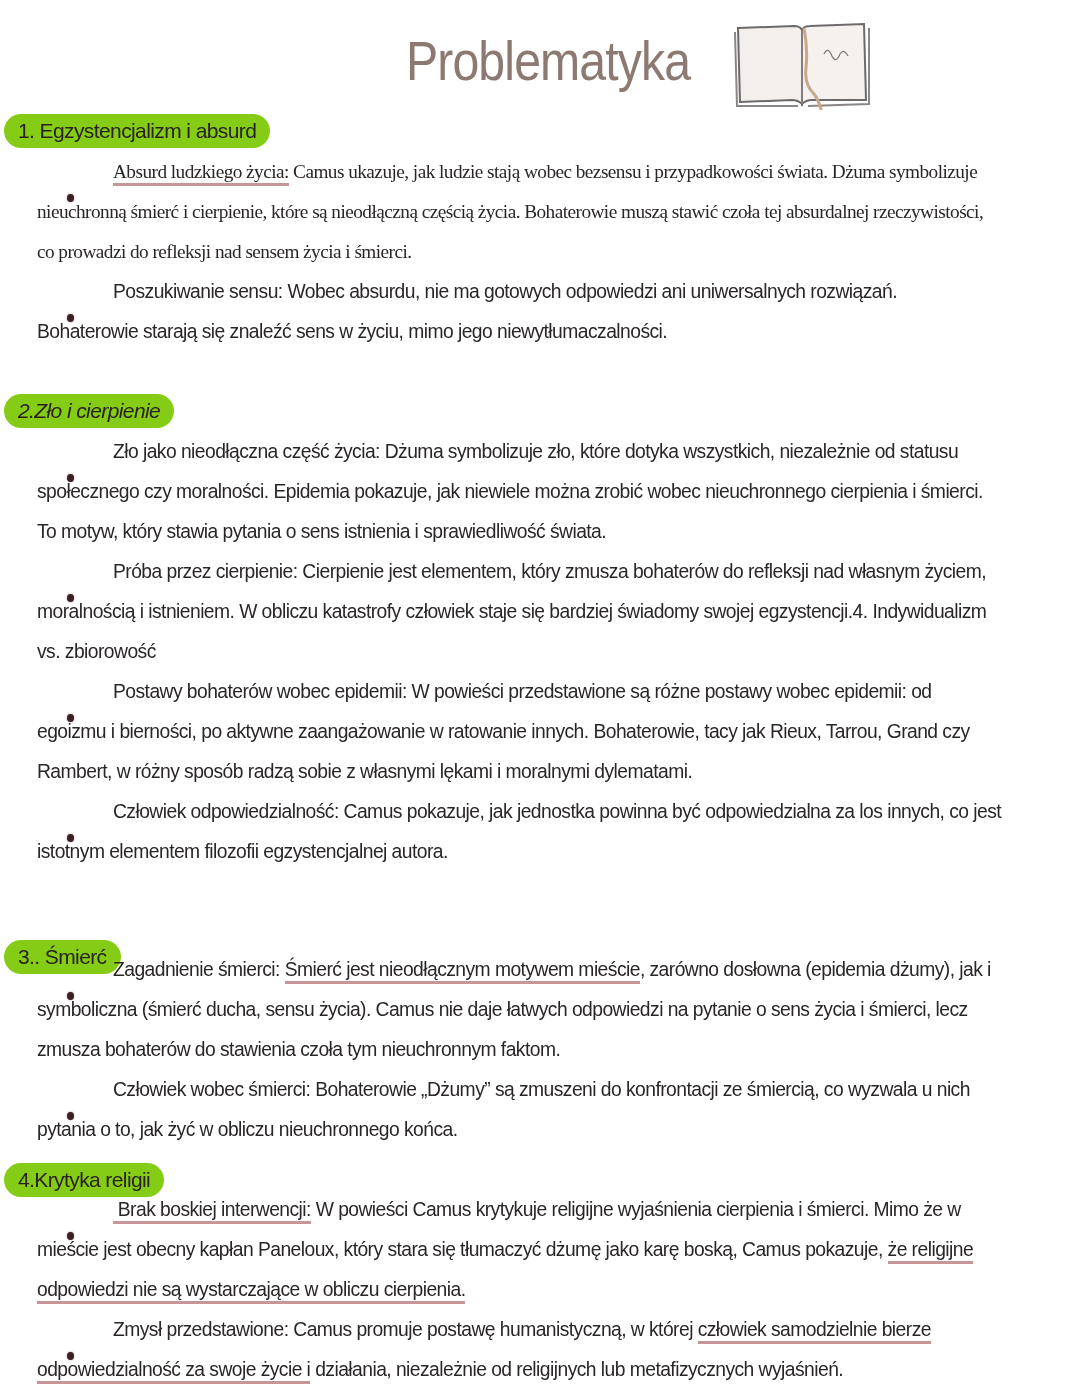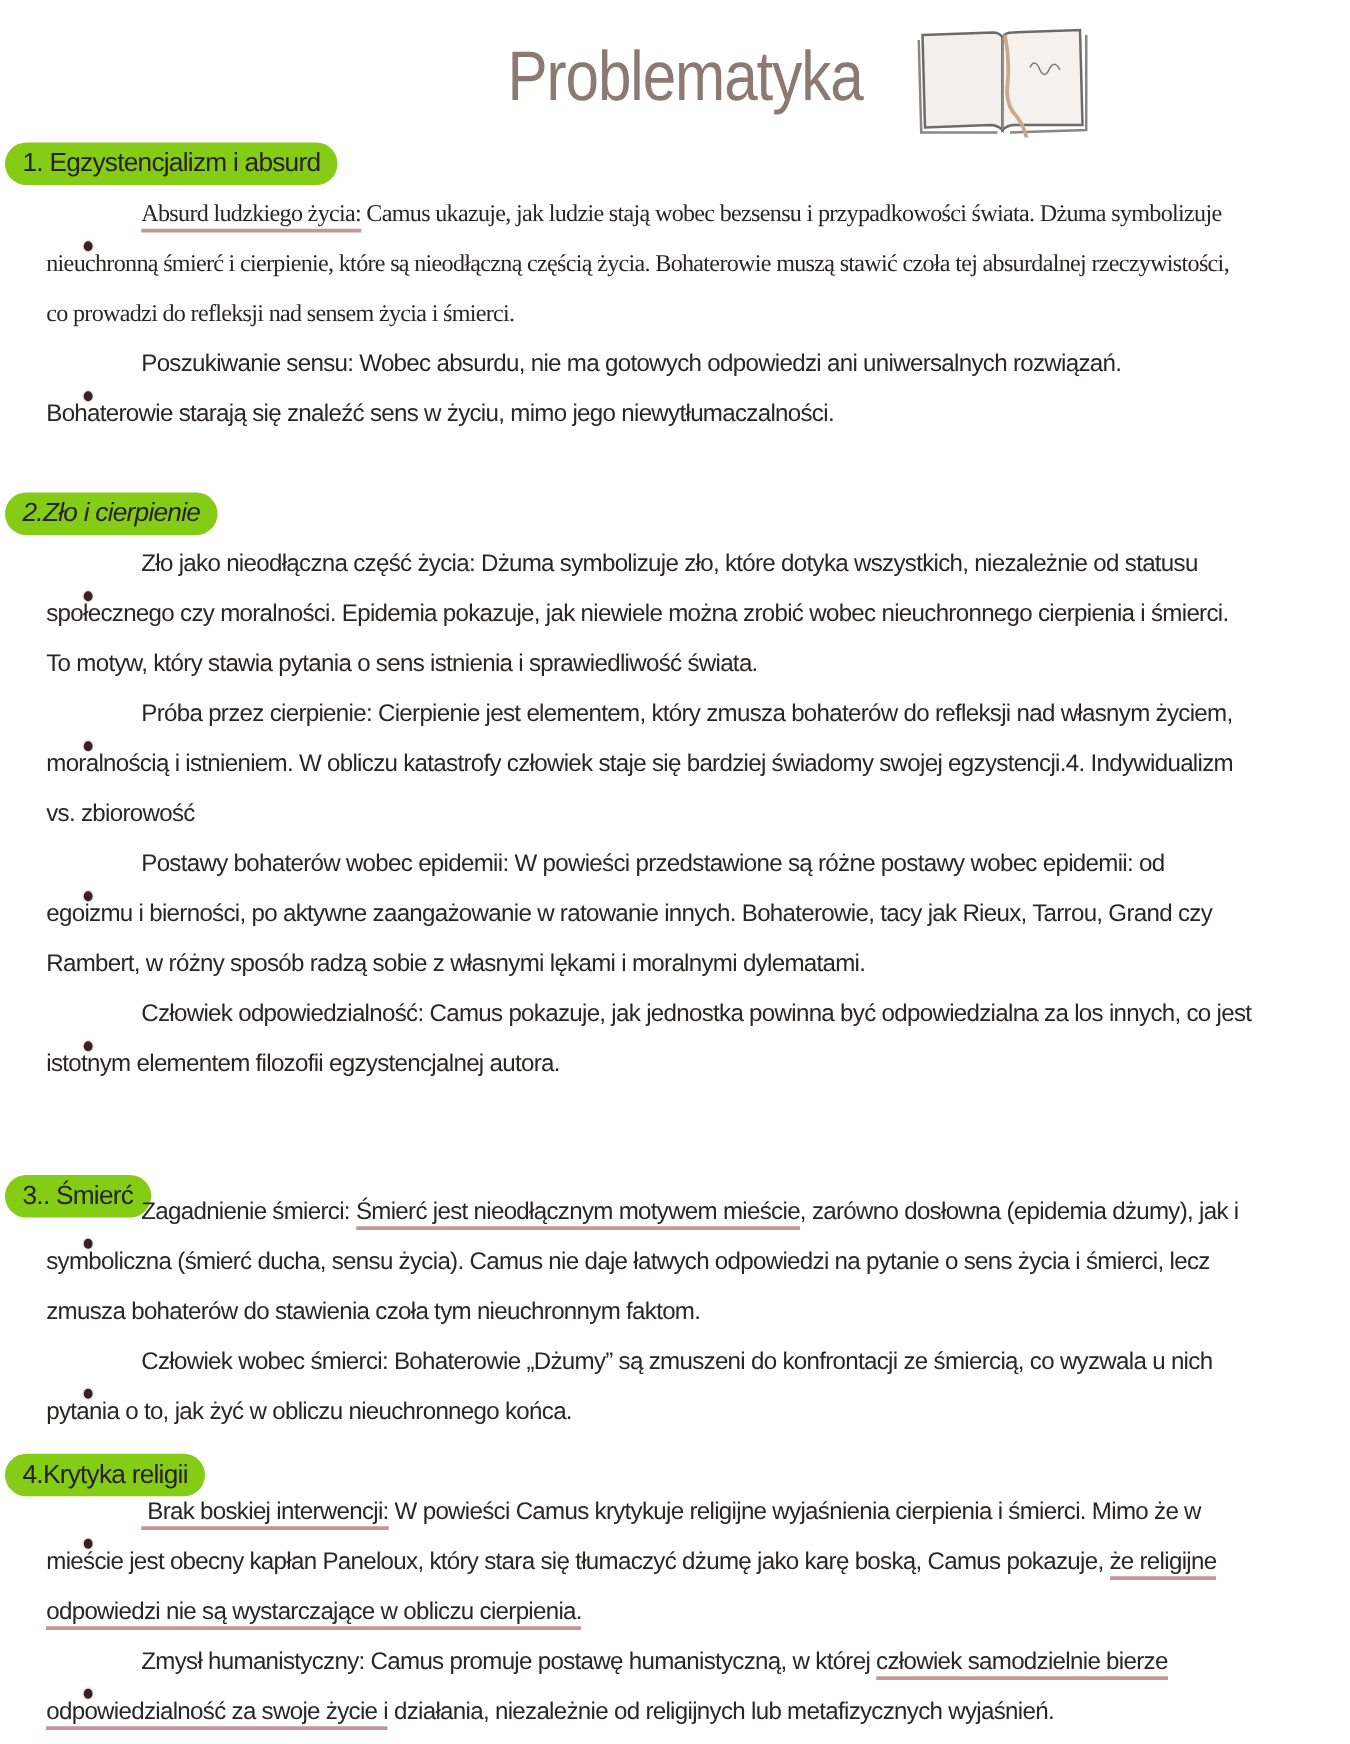--- a/index.html
+++ b/index.html
@@ -134,14 +134,14 @@
 </div>
 <div class="para" style="top:1070px;">
   <span class="lead"><span class="bullet"></span></span><span>Człowiek wobec śmierci:</span><span> Bohaterowie „Dżumy” są zmuszeni do konfrontacji ze śmiercią, co wyzwala u nich pytania o to, jak żyć w obliczu nieuchronnego końca.</span>
 </div>
 
 <div class="section-pill" style="top:1119px;margin-top:44px;">4.Krytyka religii</div>
 <div class="para" style="top:1190px;">
   <span class="lead"><span class="bullet"></span></span><span class="hl"> Brak boskiej interwencji:</span><span> W powieści Camus krytykuje religijne wyjaśnienia cierpienia i śmierci. Mimo że w mieście jest obecny kapłan Paneloux, który stara się tłumaczyć dżumę jako karę boską, Camus pokazuje, </span><span class="hl">że religijne odpowiedzi nie są wystarczające w obliczu cierpienia.</span>
 </div>
 <div class="para" style="top:1310px;">
-  <span class="lead"><span class="bullet"></span></span><span>Zmysł humanistyczny:</span><span> Camus promuje postawę humanistyczną, w której </span><span class="hl">człowiek samodzielnie bierze odpowiedzialność za swoje życie i</span><span> działania, niezależnie od religijnych lub metafizycznych wyjaśnień.</span>
+  <span class="lead"><span class="bullet"></span></span><span>Zmysł przedstawione:</span><span> Camus promuje postawę humanistyczną, w której </span><span class="hl">człowiek samodzielnie bierze odpowiedzialność za swoje życie i</span><span> działania, niezależnie od religijnych lub metafizycznych wyjaśnień.</span>
 </div>
 
 </body></html>

